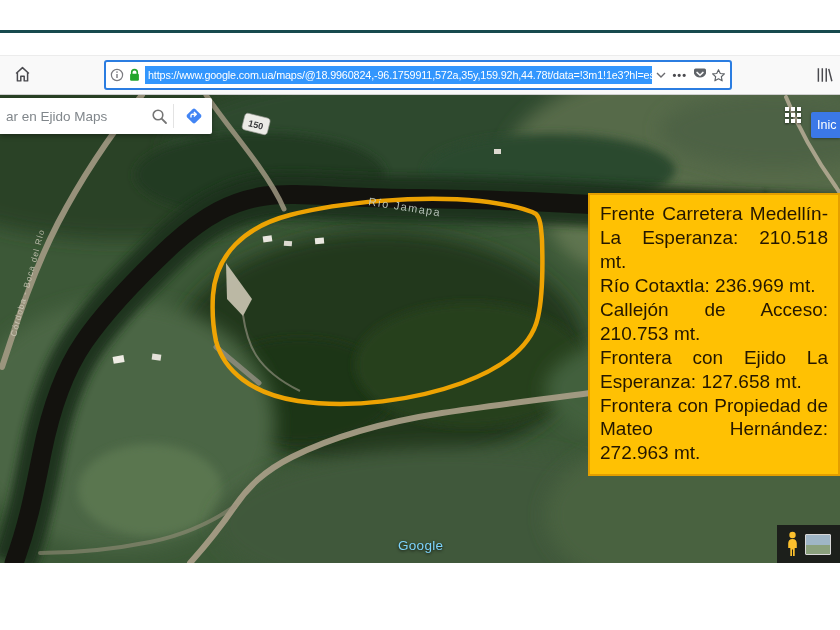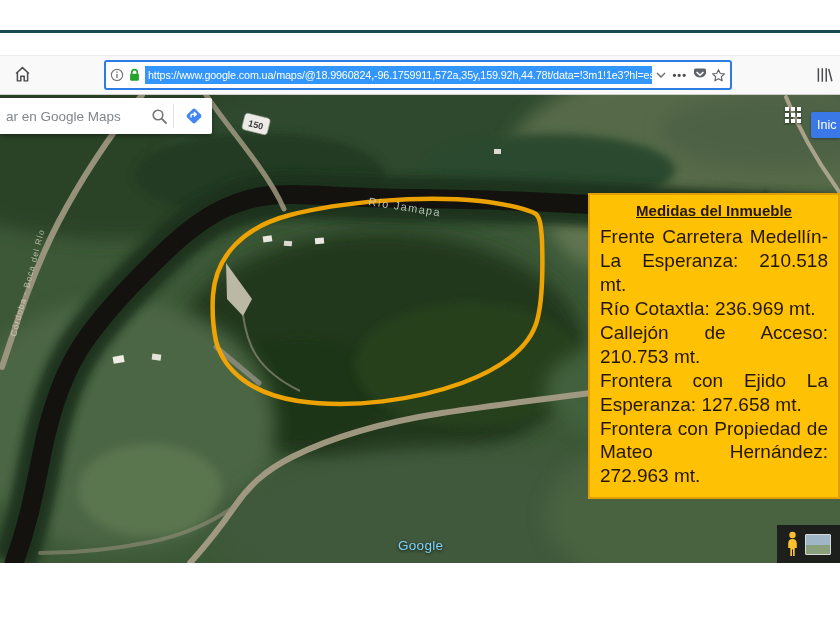--- a/index.html
+++ b/index.html
@@ -189,21 +189,21 @@
     <text transform="translate(368,110) rotate(9)" fill="#c4cfc6" font-size="11" font-family="Liberation Sans, sans-serif" letter-spacing="1.4" opacity=".9">Río Jamapa</text>
     <text transform="translate(16,242) rotate(-75)" fill="#d6d2c2" font-size="8.5" font-family="Liberation Sans, sans-serif" letter-spacing="1" opacity=".8">Córdoba - Boca del Río</text>
 
     <g transform="translate(247,20) rotate(14)">
       <rect x="-2" y="-2" width="26" height="17" rx="3.5" fill="#ecebe6" stroke="#9a9a94" stroke-width=".6"></rect>
       <text x="11" y="10.5" text-anchor="middle" font-size="9" font-weight="bold" fill="#38383a" font-family="Liberation Sans, sans-serif">150</text>
     </g>
   </svg>
 
   <div class="abs" id="searchbox">
-    <span id="search-placeholder">ar en Google Maps</span>
+    <span id="search-placeholder">ar en Ejido Maps</span>
     <span style="display:flex;">
       <svg width="17" height="17" viewBox="0 0 17 17">
         <circle cx="7" cy="7" r="4.8" fill="none" stroke="#757575" stroke-width="1.6"></circle>
         <line x1="10.6" y1="10.6" x2="15" y2="15" stroke="#757575" stroke-width="1.8" stroke-linecap="round"></line>
       </svg>
     </span>
     <span id="search-divider"></span>
     <span id="dir-btn">
       <svg width="22" height="22" viewBox="0 0 22 22">
         <rect x="5.2" y="5.2" width="11.6" height="11.6" rx="2" fill="#4285f4" transform="rotate(45 11 11)"></rect>
@@ -219,21 +219,20 @@
       <span></span>
       <span></span>
       <span></span>
       <span></span>
       <span></span>
       <span></span>
   </div>
   <div class="abs" id="signin-btn">Inic</div>
 
   <div class="abs" id="infobox">
-    <h3>Medidas del Inmueble</h3>
     <p>Frente Carretera Medellín-La Esperanza: 210.518 mt.</p>
     <p>Río Cotaxtla: 236.969 mt.</p>
     <p>Callejón de Acceso: 210.753 mt.</p>
     <p>Frontera con Ejido La Esperanza: 127.658 mt.</p>
     <p>Frontera con Propiedad de Mateo Hernández: 272.963 mt.</p>
   </div>
 
   <div class="abs" id="gwm">Google</div>
 
   <div class="abs" id="pegbar">

